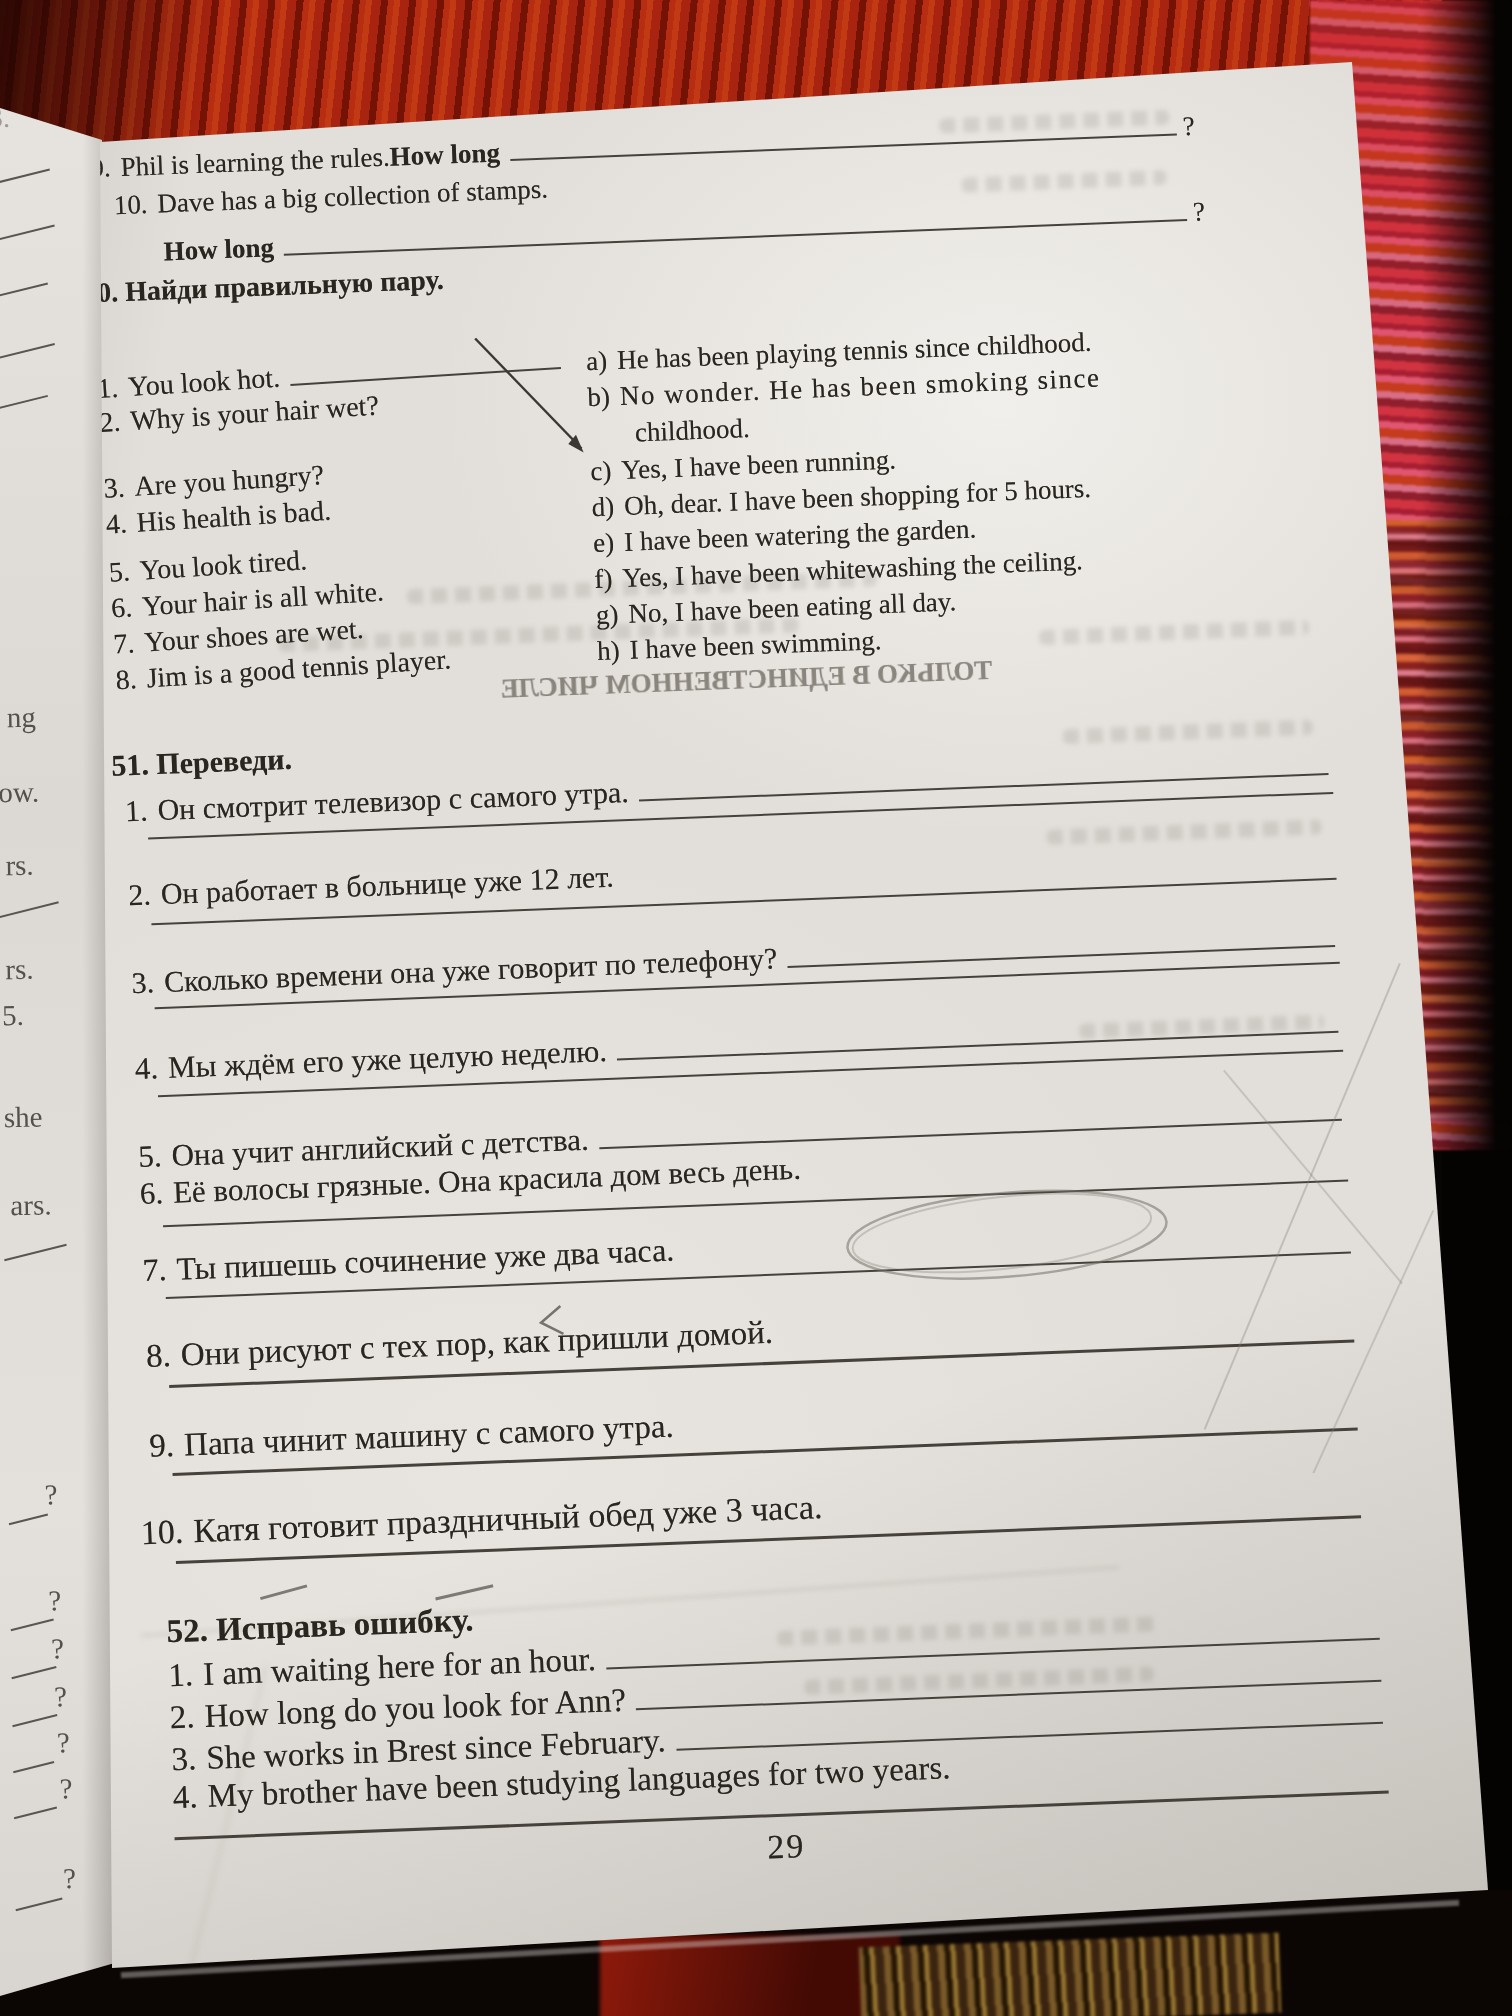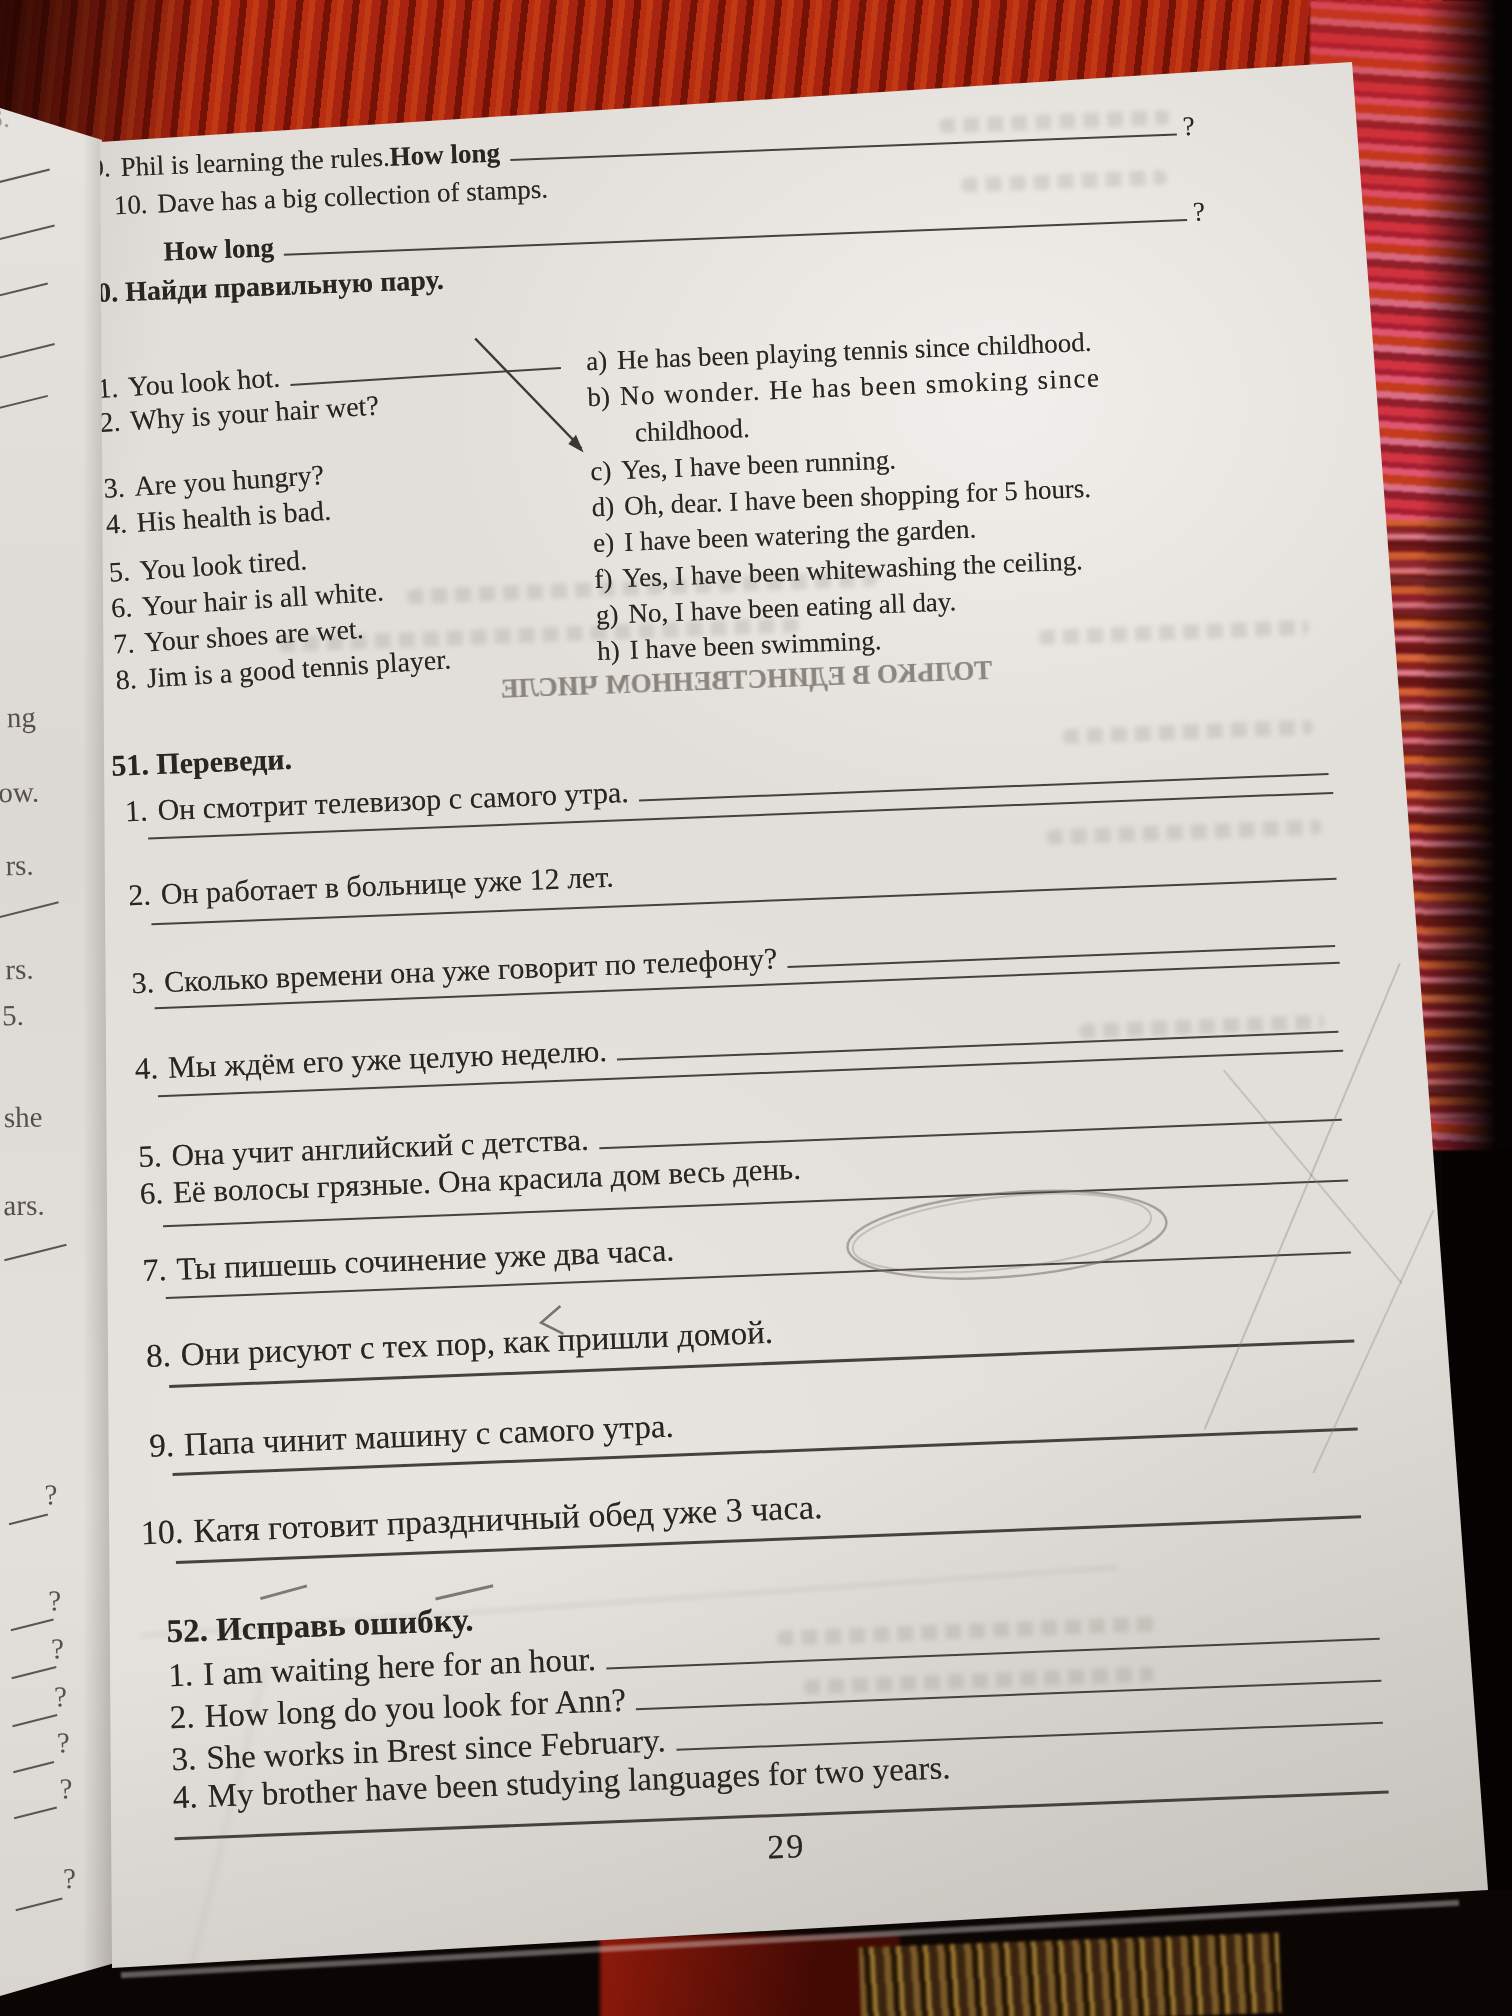--- a/index.html
+++ b/index.html
@@ -113,21 +113,21 @@
       <div class="lline" style="left:0;top:296px;width:62px;"></div>
       <div class="lline" style="left:0;top:358px;width:68px;"></div>
       <div class="lline" style="left:0;top:408px;width:60px;"></div>
       <div class="lfrag" style="left:12px;top:700px;text-align:right;">ng</div>
       <div class="lfrag" style="left:2px;top:775px;">ow.</div>
       <div class="lfrag" style="left:8px;top:848px;">rs.</div>
       <div class="lline" style="left:0;top:915px;width:62px;"></div>
       <div class="lfrag" style="left:6px;top:952px;">rs.</div>
       <div class="lfrag" style="left:2px;top:998px;">5.</div>
       <div class="lfrag" style="left:2px;top:1100px;">she</div>
-      <div class="lfrag" style="left:0;top:1188px;">ars.</div>
+      <div class="lfrag" style="left:7px;top:1188px;">ars.</div>
       <div class="lline" style="left:0;top:1258px;width:64px;"></div>
       <div class="lfrag" style="left:36px;top:1478px;">?</div>
       <div class="lline" style="left:0;top:1522px;width:40px;"></div>
       <div class="lfrag" style="left:38px;top:1584px;">?</div>
       <div class="lline" style="left:0;top:1628px;width:44px;"></div>
       <div class="lfrag" style="left:40px;top:1632px;">?</div>
       <div class="lline" style="left:0;top:1676px;width:46px;"></div>
       <div class="lfrag" style="left:42px;top:1680px;">?</div>
       <div class="lline" style="left:0;top:1724px;width:46px;"></div>
       <div class="lfrag" style="left:44px;top:1726px;">?</div>

